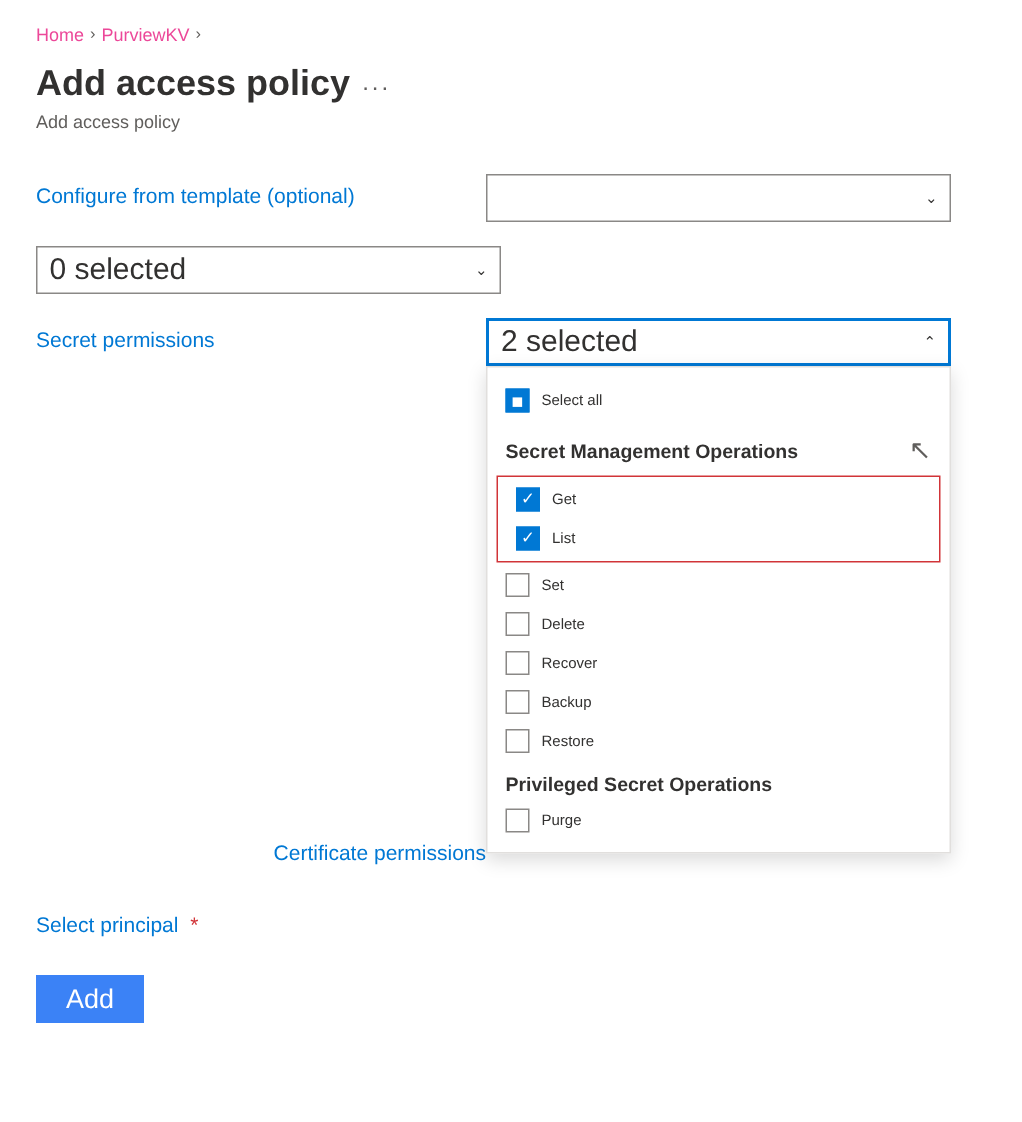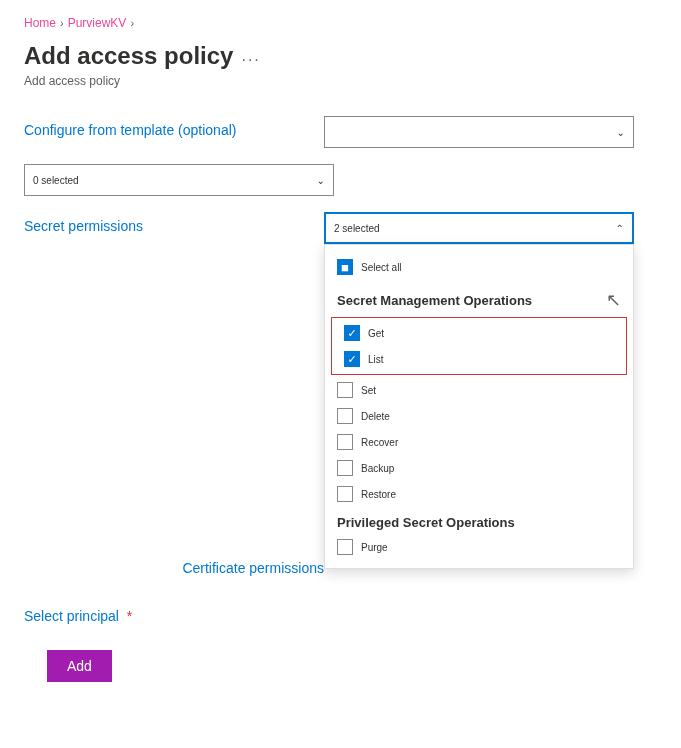--- a/index.html
+++ b/index.html
@@ -103,21 +103,21 @@
       height: 32px;
       cursor: pointer;
       user-select: none;
       width: 100%;
       max-width: 310px;
     }
     .dropdown.active {
       border: 2px solid #0078d4;
     }
     .dropdown-value {
-      font-size: 10px;
+      font-size: 20px;
       color: #323130;
       text-align: right;
     }
     .dropdown-chevron {
       font-size: 10px;
       color: #323130;
     }
 
     
     .dropdown-panel {
@@ -191,29 +191,28 @@
       font-weight: 700;
       line-height: 1;
     }
     .cb-label {
       font-size: 10px;
       color: #323130;
     }
 
     
     .btn-add {
-      background: #a21caf;
+      background: #3b82f6;
       color: #fff;
       border: none;
       padding: 6px 20px;
-      font-size: 14px;
+      font-size: 18px;
       cursor: pointer;
       font-family: inherit;
       height: 32px;
-      margin-left: 23px;
     }
   </style>
 </head>
 <body>
 
 <nav class="breadcrumb">
   <a href="#">Home</a>
   <span class="breadcrumb-sep">›</span>
   <a href="#">PurviewKV</a>
   <span class="breadcrumb-sep">›</span>

